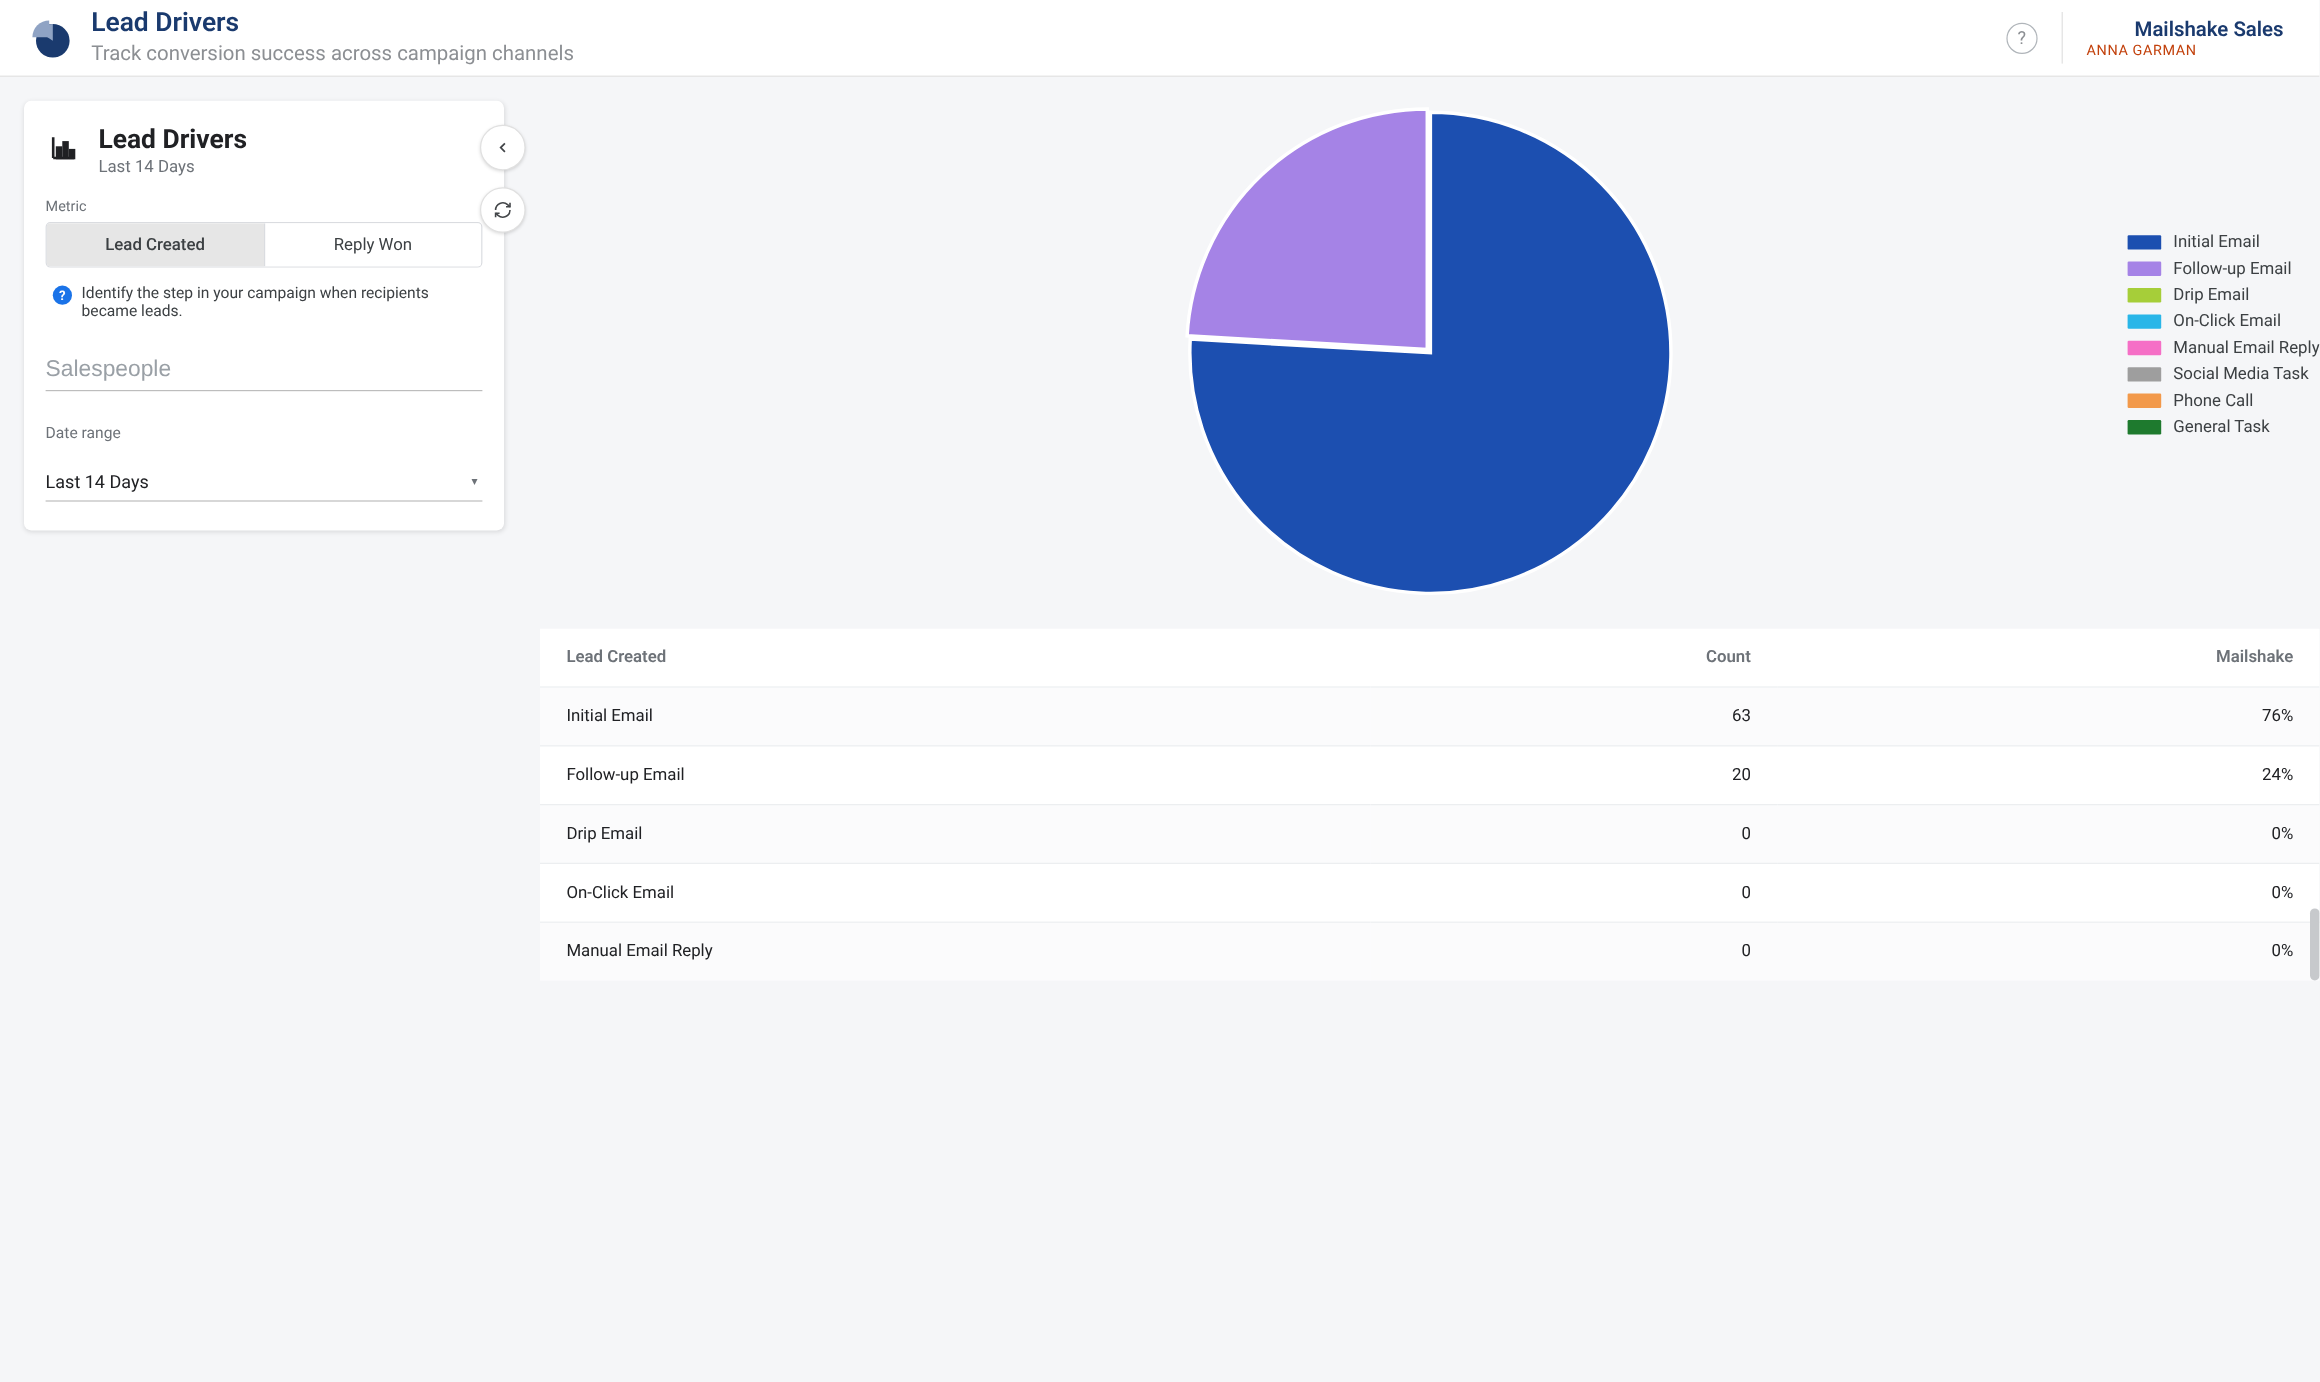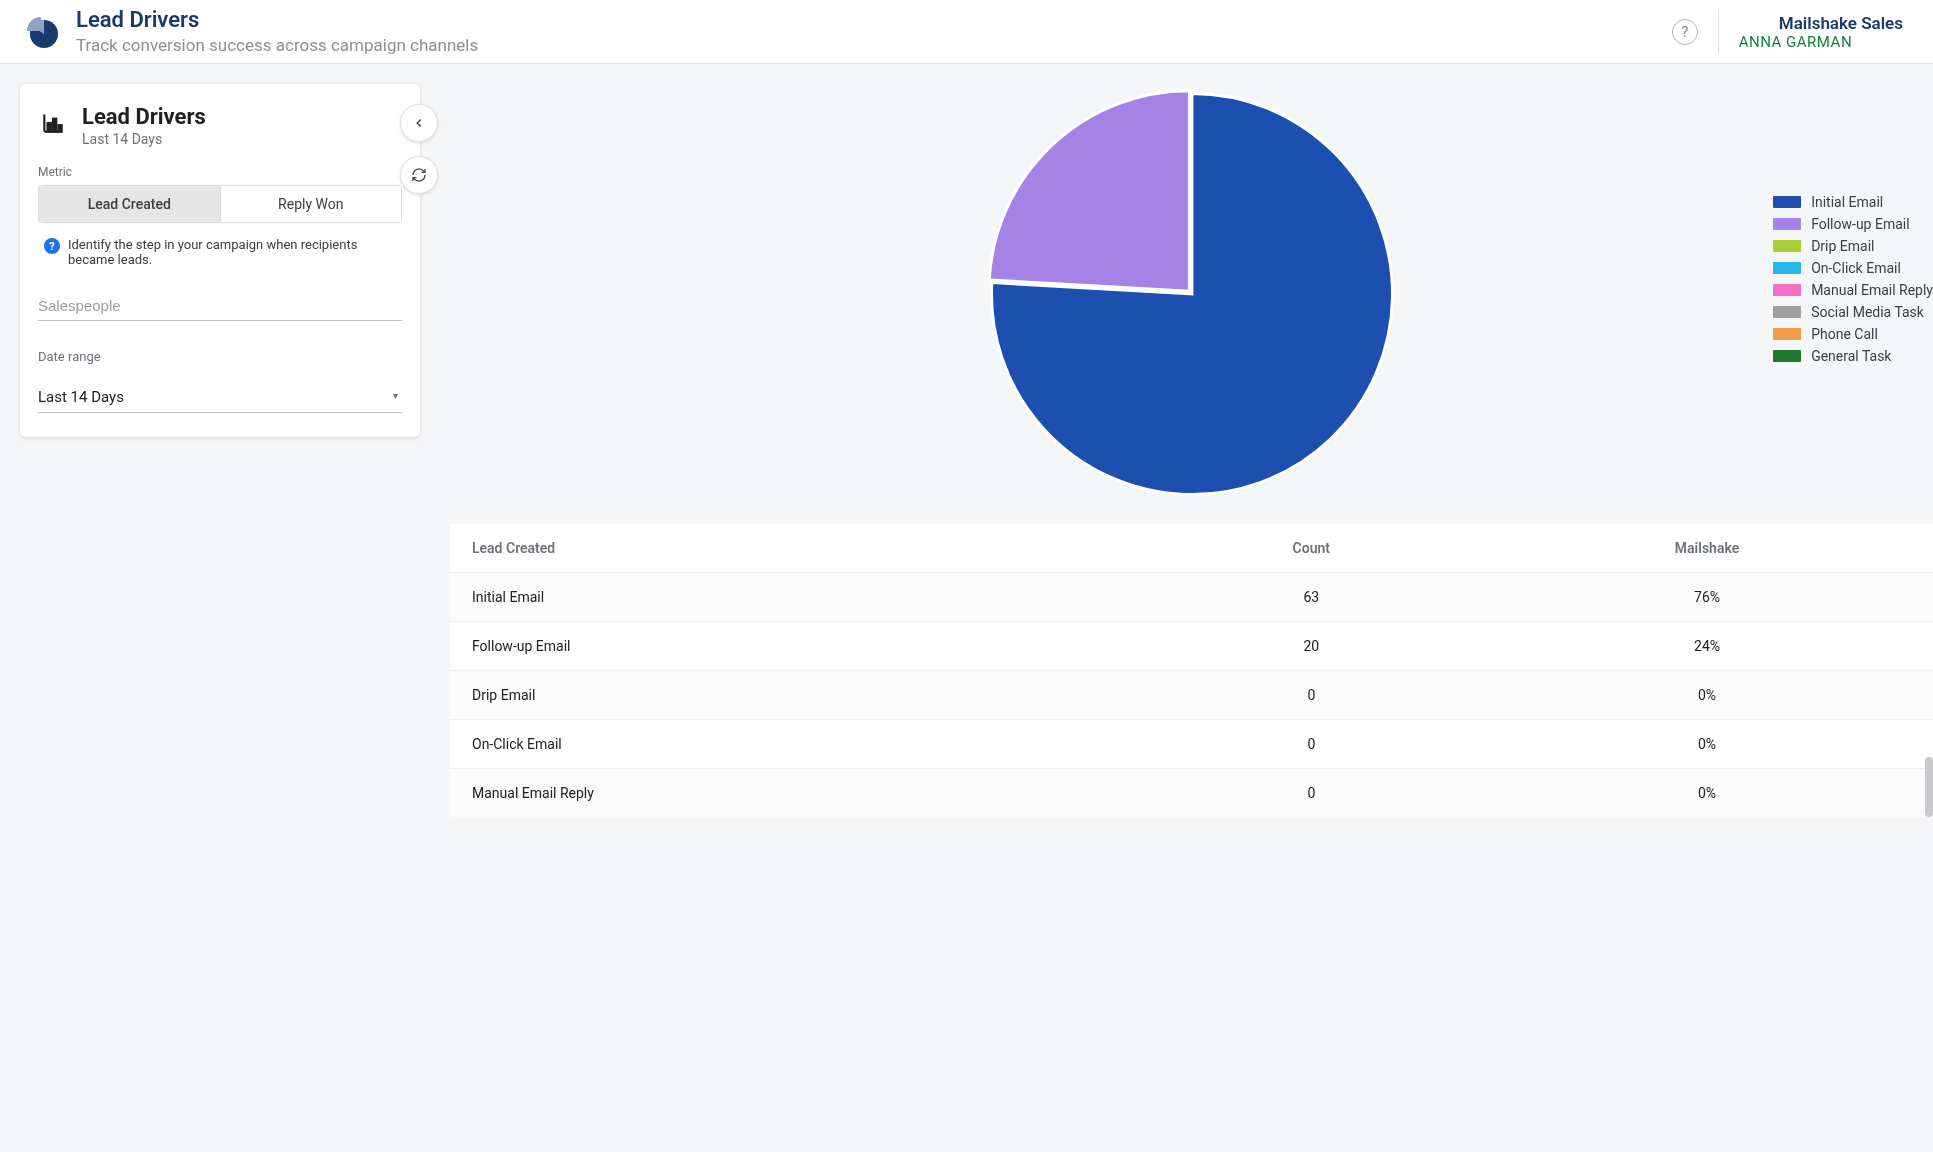--- a/index.html
+++ b/index.html
@@ -33,21 +33,21 @@
     font-size: 15px; margin-right: 20px; cursor: pointer;
     background: #fff;
   }
   .account-box {
     border-left: 1px solid #e0e0e0;
     padding: 10px 30px 10px 20px;
     height: 100%;
     display: flex; flex-direction: column; justify-content: center;
   }
   .account-team { font-size: 17px; font-weight: 600; color: #1a3a6e; margin-left: 40px; }
-  .account-user { font-size: 15px; color: #15803d; letter-spacing: 0.5px; }
+  .account-user { font-size: 12px; color: #c2410c; letter-spacing: 0.5px; }
 
   
   .main { display: flex; align-items: flex-start; padding: 20px 0 0 20px; gap: 30px; }
 
   
   .filter-card {
     position: relative;
     width: 400px;
     background: #fff;
     border-radius: 6px;
@@ -88,21 +88,21 @@
   .info-row { display: flex; gap: 8px; font-size: 13px; color: #3c4043; margin-bottom: 26px; padding: 0 6px;}
   .info-icon {
     width: 16px; height: 16px; border-radius: 50%;
     background: #1a73e8; color: #fff; font-size: 11px; font-weight: 700;
     display:flex; align-items:center; justify-content:center; flex-shrink:0; margin-top:1px;
   }
 
   .field { margin-bottom: 28px; }
   .field-input {
     width: 100%; border: none; border-bottom: 1px solid #bdbdbd;
-    font-size: 15px; padding: 4px 0 6px 0; background: transparent; outline: none;
+    font-size: 19px; padding: 4px 0 6px 0; background: transparent; outline: none;
     color: #15803d;
   }
   .field-input::placeholder { color: #9aa0a6; }
   .field-label-sm { font-size: 13px; color: #6d7278; margin-bottom: 20px; display:block;}
   .select-wrap { position: relative; }
   .select-value {
     width: 100%; border-bottom: 1px solid #bdbdbd;
     font-size: 15px; padding: 4px 20px 6px 0; color: #202124;
     cursor: pointer;
   }
@@ -117,21 +117,21 @@
     display: flex; flex-direction: column; gap: 6px;
     font-size: 14px; color: #3c4043;
   }
   .legend-item { display: flex; align-items: center; gap: 10px; }
   .legend-sw { width: 28px; height: 12px; border-radius: 1px; flex-shrink:0;}
 
   
   .tbl { width: 100%; border-collapse: collapse; background: #fff; }
   .tbl th, .tbl td { padding: 16px 22px; text-align: left; font-size: 14px;}
   .tbl thead th { color: #6d7278; font-weight: 600; background:#fff;}
-  .tbl th.num, .tbl td.num { text-align: center; }
+  .tbl th.num, .tbl td.num { text-align: right; }
   .tbl tbody tr { border-top: 1px solid #eceef0; }
   .tbl tbody tr:nth-child(odd) { background: #fbfbfc; }
 
   
   .scroll-stub { position:absolute; right:0; bottom:0; width:8px; height:60px; background:#c7c9cc; border-radius:4px;}
 
 </style>
 </head>
 <body>
 

